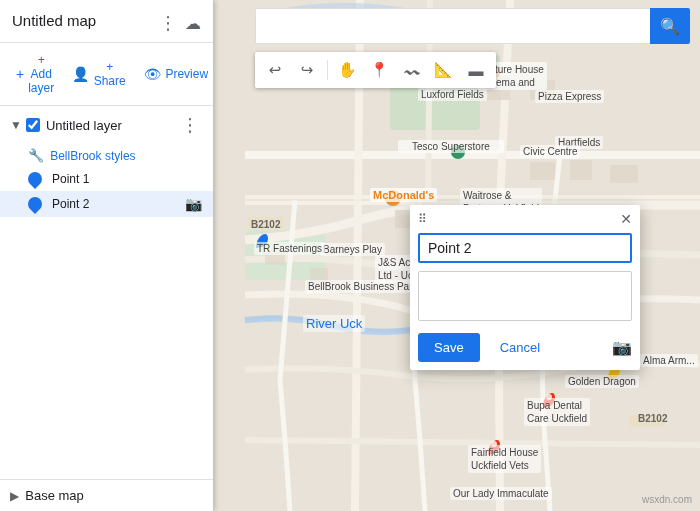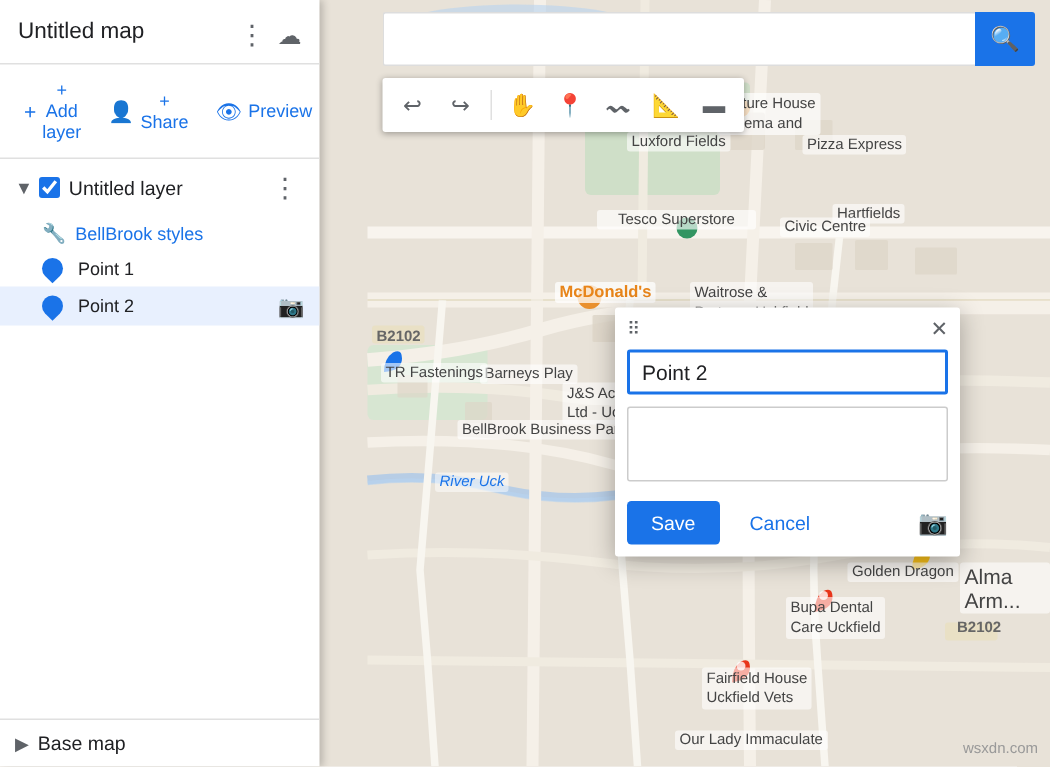--- a/index.html
+++ b/index.html
@@ -437,39 +437,39 @@
   <div style="position:absolute;top:188px;left:370px;font-size:11px;font-weight:bold;color:#e8851a;background:rgba(255,255,255,0.75);padding:1px 3px;border-radius:2px;">McDonald's</div>
 
   <div style="position:absolute;top:188px;left:460px;font-size:10px;color:#444;background:rgba(255,255,255,0.6);padding:1px 3px;border-radius:2px;line-height:1.3;">Waitrose &amp;<br>Partners Uckfield</div>
 
   <div style="position:absolute;top:243px;left:320px;font-size:10px;color:#444;background:rgba(255,255,255,0.6);padding:1px 3px;border-radius:2px;">Barneys Play</div>
 
   <div style="position:absolute;top:255px;left:375px;font-size:10px;color:#444;background:rgba(255,255,255,0.6);padding:1px 3px;border-radius:2px;line-height:1.3;">J&amp;S Accessories<br>Ltd - Uckfield</div>
 
   <div style="position:absolute;top:280px;left:305px;font-size:10px;color:#444;background:rgba(255,255,255,0.6);padding:1px 3px;border-radius:2px;">BellBrook Business Park</div>
 
-  <div style="position:absolute;top:315px;left:290px;font-size:10px;font-style:italic;color:#1a73e8;background:rgba(255,255,255,0.5);padding:1px 3px;border-radius:2px;">River Uck</div>
+  <div style="position:absolute;top:315px;left:303px;font-size:13px;color:#1a73e8;background:rgba(255,255,255,0.5);padding:1px 3px;border-radius:2px;">River Uck</div>
 
   <div style="position:absolute;top:345px;left:100px;font-size:10px;color:#444;background:rgba(255,255,255,0.6);padding:1px 3px;border-radius:2px;line-height:1.3;">Forest Digital Ltd -<br>Fabric Printing Services</div>
 
   <div style="position:absolute;top:242px;left:254px;font-size:10px;color:#444;background:rgba(255,255,255,0.6);padding:1px 3px;border-radius:2px;">TR Fastenings</div>
 
   <div style="position:absolute;top:415px;left:18px;font-size:10px;color:#444;background:rgba(255,255,255,0.6);padding:1px 3px;border-radius:2px;">Kitchen Door Workshop</div>
 
   <div style="position:absolute;top:350px;left:440px;font-size:10px;color:#444;background:rgba(255,255,255,0.6);padding:1px 3px;border-radius:2px;">Uckfield Police S...</div>
 
   <div style="position:absolute;top:375px;left:565px;font-size:10px;color:#444;background:rgba(255,255,255,0.6);padding:1px 3px;border-radius:2px;">Golden Dragon</div>
 
   <div style="position:absolute;top:398px;left:524px;font-size:10px;color:#444;background:rgba(255,255,255,0.6);padding:1px 3px;border-radius:2px;line-height:1.3;">Bupa Dental<br>Care Uckfield</div>
 
   <div style="position:absolute;top:445px;left:468px;font-size:10px;color:#444;background:rgba(255,255,255,0.6);padding:1px 3px;border-radius:2px;line-height:1.3;">Fairfield House<br>Uckfield Vets</div>
 
   <div style="position:absolute;top:487px;left:450px;font-size:10px;color:#444;background:rgba(255,255,255,0.6);padding:1px 3px;border-radius:2px;">Our Lady Immaculate</div>
 
-  <div style="position:absolute;top:375px;left:640px;font-size:14px;color:#444;background:rgba(255,255,255,0.6);padding:1px 3px;border-radius:2px;">Alma Arm...</div>
+  <div style="position:absolute;top:354px;left:640px;font-size:10px;color:#444;background:rgba(255,255,255,0.6);padding:1px 3px;border-radius:2px;">Alma Arm...</div>
 
   <div style="position:absolute;top:218px;left:248px;font-size:10px;color:#666;font-weight:bold;padding:1px 3px;">B2102</div>
 
   <div style="position:absolute;top:412px;left:635px;font-size:10px;color:#666;font-weight:bold;padding:1px 3px;">B2102</div>
 </div>
 
 <div id="left-panel">
 
   <div id="map-header">
     <div id="map-title-area">

